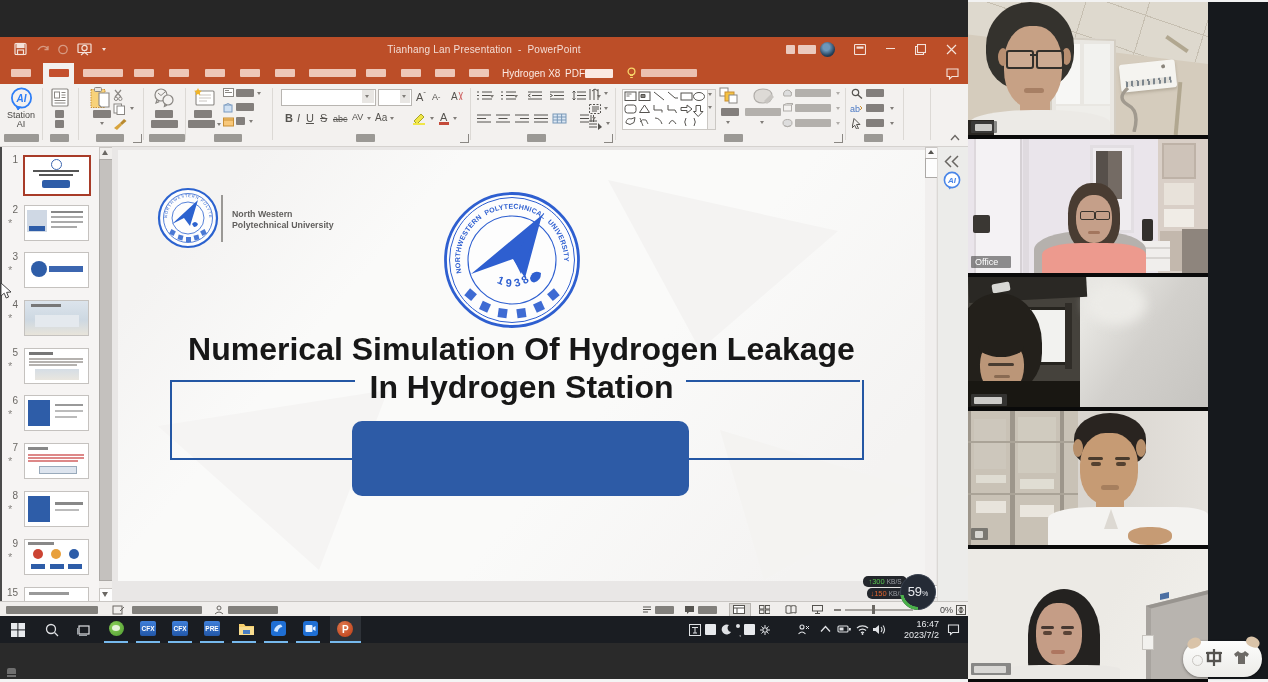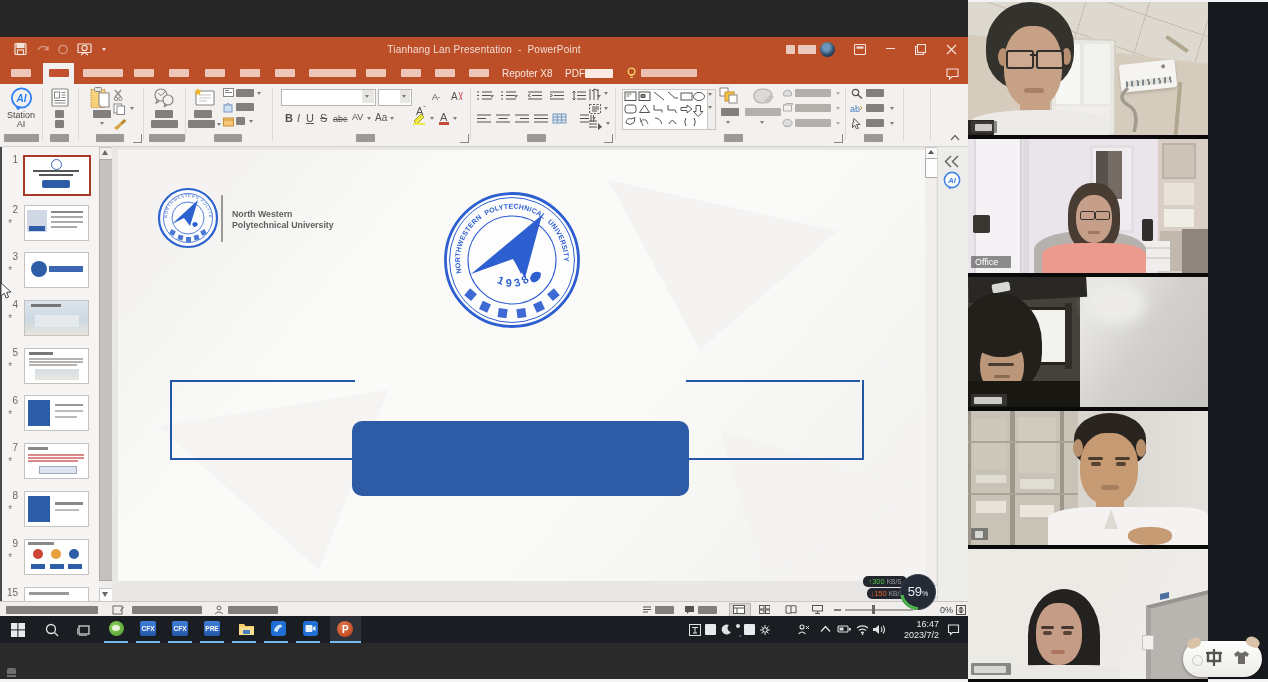--- a/index.html
+++ b/index.html
@@ -72,21 +72,21 @@
   <div class="zh" style="left:134px;top:7px;width:20px;height:8px;background:#f3d5c8;opacity:.9;"></div>
   <div class="zh" style="left:169px;top:7px;width:20px;height:8px;background:#f3d5c8;opacity:.9;"></div>
   <div class="zh" style="left:205px;top:7px;width:20px;height:8px;background:#f3d5c8;opacity:.9;"></div>
   <div class="zh" style="left:240px;top:7px;width:20px;height:8px;background:#f3d5c8;opacity:.9;"></div>
   <div class="zh" style="left:275px;top:7px;width:20px;height:8px;background:#f3d5c8;opacity:.9;"></div>
   <div class="zh" style="left:309px;top:7px;width:47px;height:8px;background:#f3d5c8;opacity:.9;"></div>
   <div class="zh" style="left:366px;top:7px;width:20px;height:8px;background:#f3d5c8;opacity:.9;"></div>
   <div class="zh" style="left:401px;top:7px;width:20px;height:8px;background:#f3d5c8;opacity:.9;"></div>
   <div class="zh" style="left:435px;top:7px;width:20px;height:8px;background:#f3d5c8;opacity:.9;"></div>
   <div class="zh" style="left:469px;top:7px;width:20px;height:8px;background:#f3d5c8;opacity:.9;"></div>
-  <div class="abs" style="left:502px;top:6px;font-size:10px;color:#fbe9e2;">Repoter X8</div>
+  <div class="abs" style="left:502px;top:6px;font-size:10px;color:#fbe9e2;">Hydrogen X8</div>
   <div class="abs" style="left:565px;top:6px;font-size:10px;color:#fbe9e2;">PDF<span style="display:inline-block;width:28px;height:9px;background:#fbe9e2;border-radius:1px;vertical-align:-1px;"></span></div>
 
   <svg class="abs" style="left:626px;top:5px;" width="11" height="13" viewBox="0 0 11 13">
       <circle cx="5.5" cy="4.5" r="3.4" fill="none" stroke="#f8d66a" stroke-width="1.3"></circle>
       <path d="M4 8.5 h3 M4.2 10.5 h2.6" stroke="#f8d66a" stroke-width="1.2"></path>
     </svg>
   <div class="zh" style="left:641px;top:7px;width:56px;height:8px;background:#f3d5c8;opacity:.85;"></div>
 
   <svg class="abs" style="left:946px;top:6px;" width="13" height="12" viewBox="0 0 13 12">
       <path d="M1 1 h11 v7.5 h-6 l-2.5 2.5 v-2.5 h-2.5 z" fill="none" stroke="#f4e2da" stroke-width="1.1"></path>
@@ -176,21 +176,21 @@
       <rect x="0.5" y="1" width="10" height="8" fill="#f8c87a" stroke="#c98f35"></rect>
       <path d="M0.5 3 h10" stroke="#c98f35"></path>
     </svg>
   <div class="zh" style="left:236px;top:33px;width:9px;height:8px;background:#6e6b67;opacity:.85;"></div><div class="abs arr" style="left:249px;top:36px;"></div>
   <div class="zh lbl" style="left:214px;width:28px;"></div>
   
   <div class="abs" style="left:281px;top:5px;width:93px;height:15px;background:#fff;border:1px solid #b8b5b1;"></div>
   <div class="abs" style="left:362px;top:6px;width:12px;height:13px;background:#e8e6e3;"></div><div class="abs arr" style="left:365px;top:11px;"></div>
   <div class="abs" style="left:378px;top:5px;width:32px;height:15px;background:#fff;border:1px solid #b8b5b1;"></div>
   <div class="abs" style="left:400px;top:6px;width:10px;height:13px;background:#e8e6e3;"></div><div class="abs arr" style="left:402px;top:11px;"></div>
-  <div class="abs" style="left:416px;top:20px;font-size:11px;color:#55534f;">A<span style="font-size:8px;vertical-align:4px;">ˆ</span></div>
+  <div class="abs" style="left:416px;top:6px;font-size:11px;color:#55534f;">A<span style="font-size:8px;vertical-align:4px;">ˆ</span></div>
   <div class="abs" style="left:432px;top:8px;font-size:9px;color:#55534f;">A<span style="font-size:7px;vertical-align:-2px;">ˇ</span></div>
   <svg class="abs" style="left:450px;top:6px;" width="14" height="13" viewBox="0 0 14 13">
       <text x="1" y="10" font-size="10" fill="#55534f" font-family="Liberation Sans">A</text>
       <path d="M9 2 l3 8 M9.5 10 l3-8" stroke="#d06a6a" stroke-width="1"></path>
     </svg>
   <div class="abs" style="left:285px;top:28px;font-size:11px;font-weight:bold;color:#55534f;">B</div>
   <div class="abs" style="left:297px;top:28px;font-size:11px;font-style:italic;color:#55534f;">I</div>
   <div class="abs" style="left:306px;top:28px;font-size:11px;text-decoration:underline;color:#55534f;">U</div>
   <div class="abs" style="left:320px;top:28px;font-size:11px;text-decoration:line-through;color:#55534f;">S</div>
   <div class="abs" style="left:333px;top:30px;font-size:9px;text-decoration:line-through;color:#55534f;">abc</div>
@@ -386,20 +386,21 @@
         <rect x="76.9" y="120.7" width="9" height="9" transform="rotate(-8 81.4 125.2)"></rect>
         <rect x="94.5" y="114.3" width="9" height="9" transform="rotate(-25 99 118.8)"></rect>
         <rect x="108.9" y="102.2" width="9" height="9" transform="rotate(-40 113.4 106.7)"></rect>
       </g>
     </svg>
 
     <div class="abs" style="left:52px;top:230px;width:690px;height:78px;border:2px solid #2457a4;border-top:none;"></div>
     <div class="abs" style="left:52px;top:230px;width:185px;height:2px;background:#2457a4;"></div>
     <div class="abs" style="left:568px;top:230px;width:174px;height:2px;background:#2457a4;"></div>
 
+    <div class="abs" style="left:0;top:180px;width:807px;text-align:center;font-size:32px;font-weight:bold;color:#171717;line-height:38px;letter-spacing:0px;">Numerical Simulation Of Hydrogen Leakage<br>In Hydrogen Station</div>
 
     <div class="abs" style="left:234px;top:271px;width:337px;height:75px;background:#2d5ba6;border-radius:10px;"></div>
   </div>
 
   <div class="abs" style="left:925px;top:0;width:11px;height:450px;background:#f1efee;"></div>
   <div class="abs" style="left:925px;top:0;width:11px;height:10px;background:#fbfafa;border:1px solid #c9c6c3;"></div>
   <div class="abs" style="left:928px;top:3px;width:0;height:0;border-left:3.5px solid transparent;border-right:3.5px solid transparent;border-bottom:4.5px solid #55534f;"></div>
   <div class="abs" style="left:925px;top:11px;width:12px;height:18px;background:#fdfdfd;border:1px solid #aca9a6;"></div>
   <div class="abs" style="left:925px;top:438px;width:11px;height:11px;background:#fbfafa;border:1px solid #c9c6c3;"></div>
   <div class="abs" style="left:928px;top:442px;width:0;height:0;border-left:3.5px solid transparent;border-right:3.5px solid transparent;border-top:4.5px solid #55534f;"></div>

